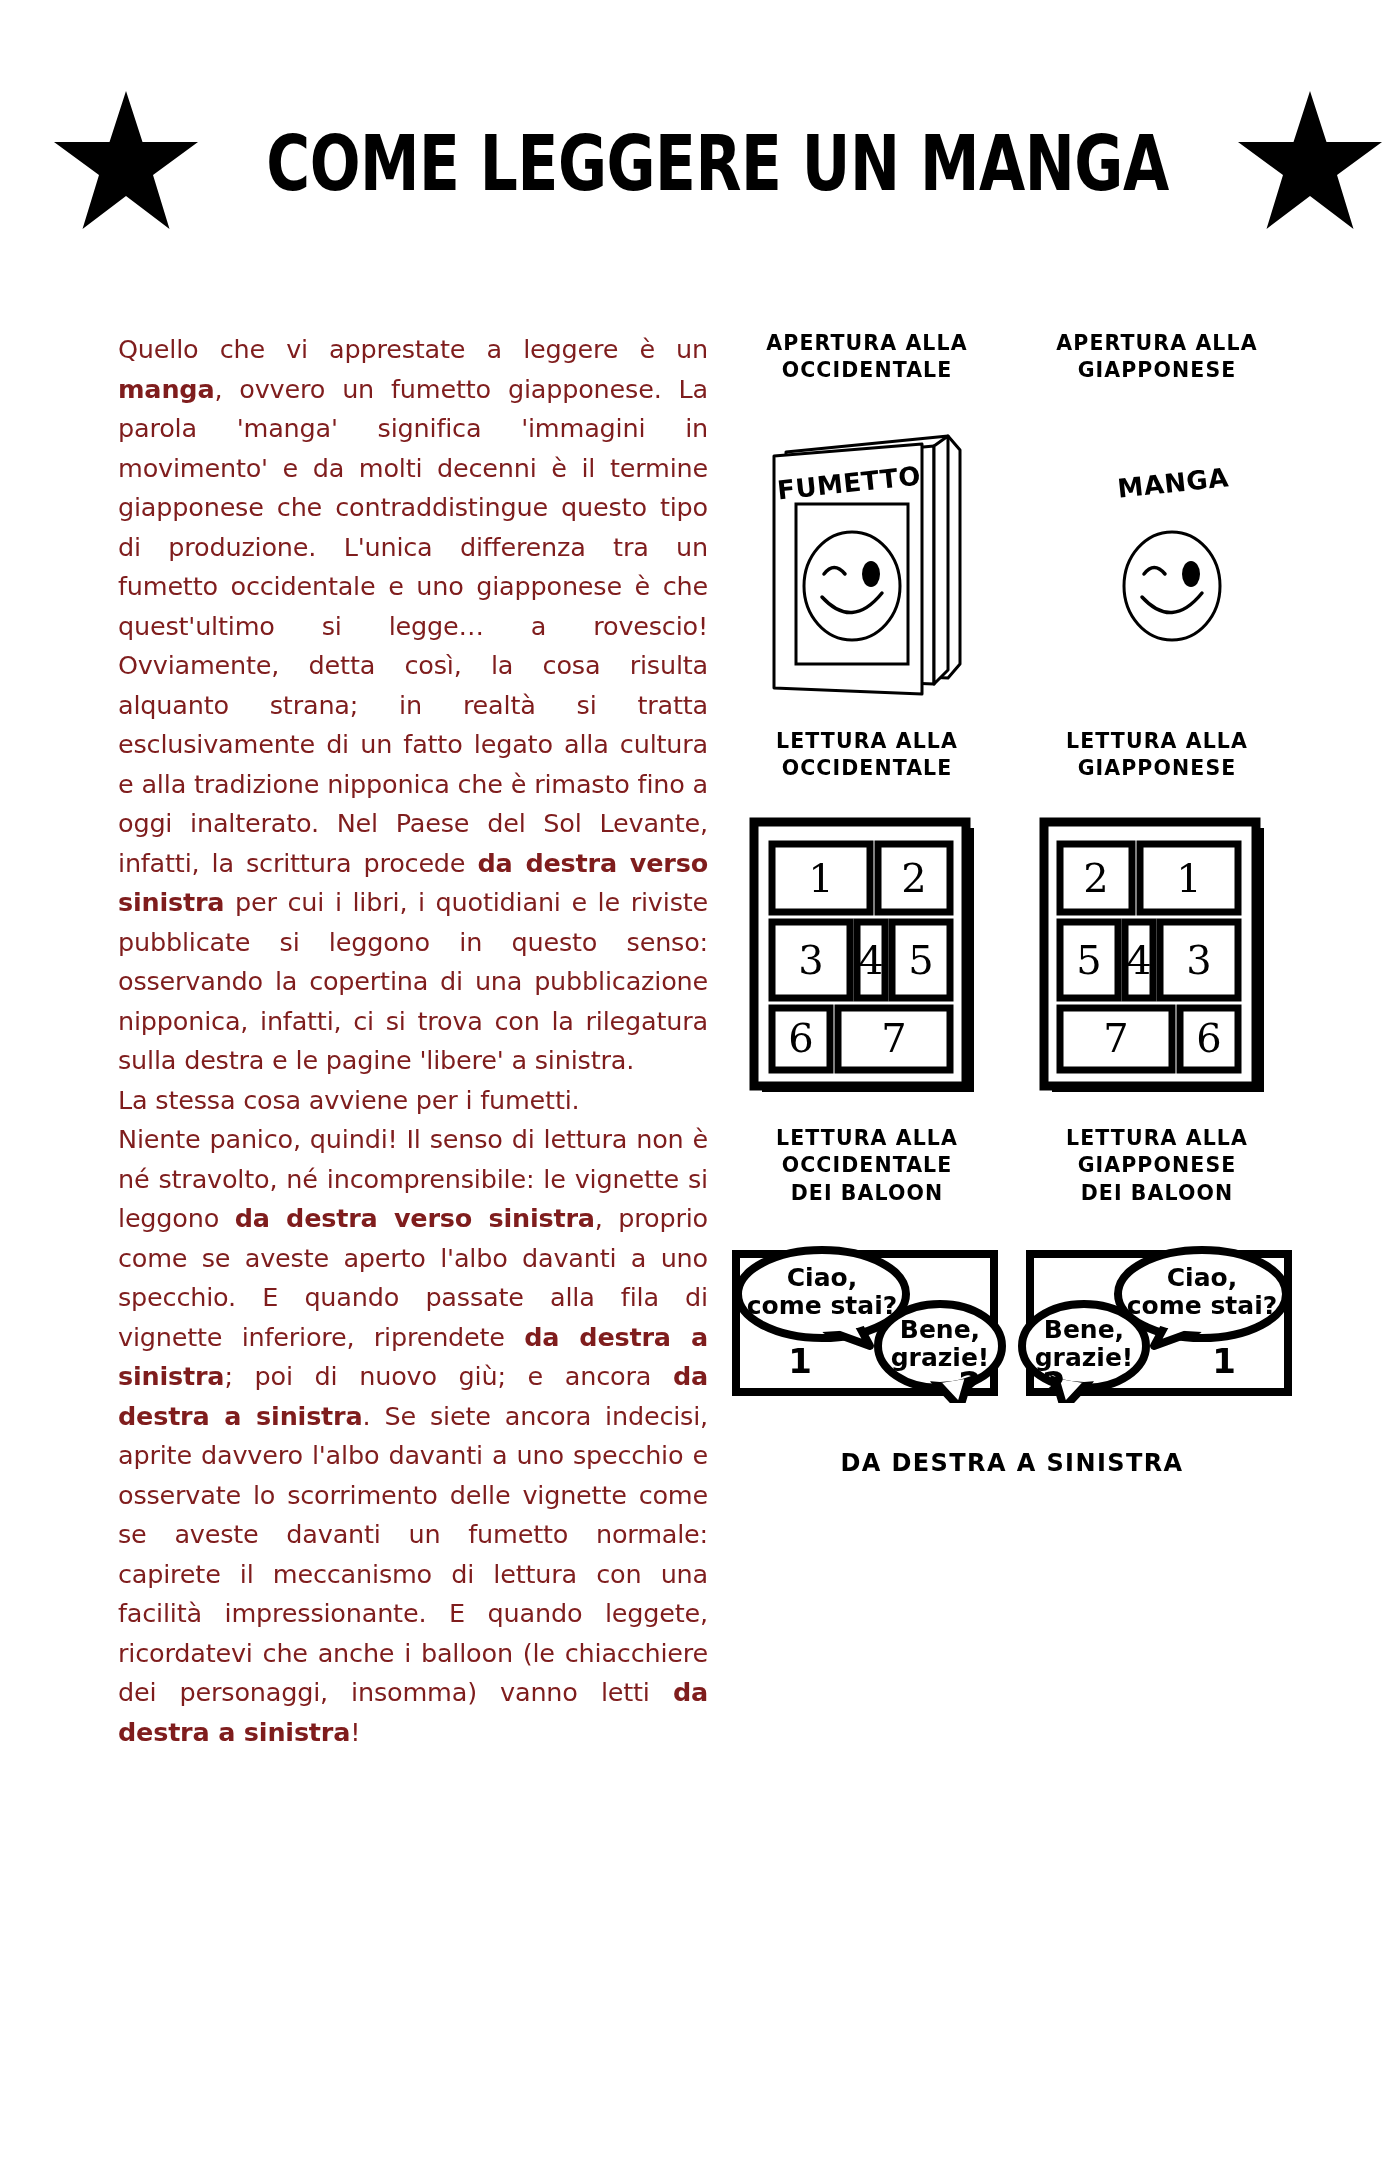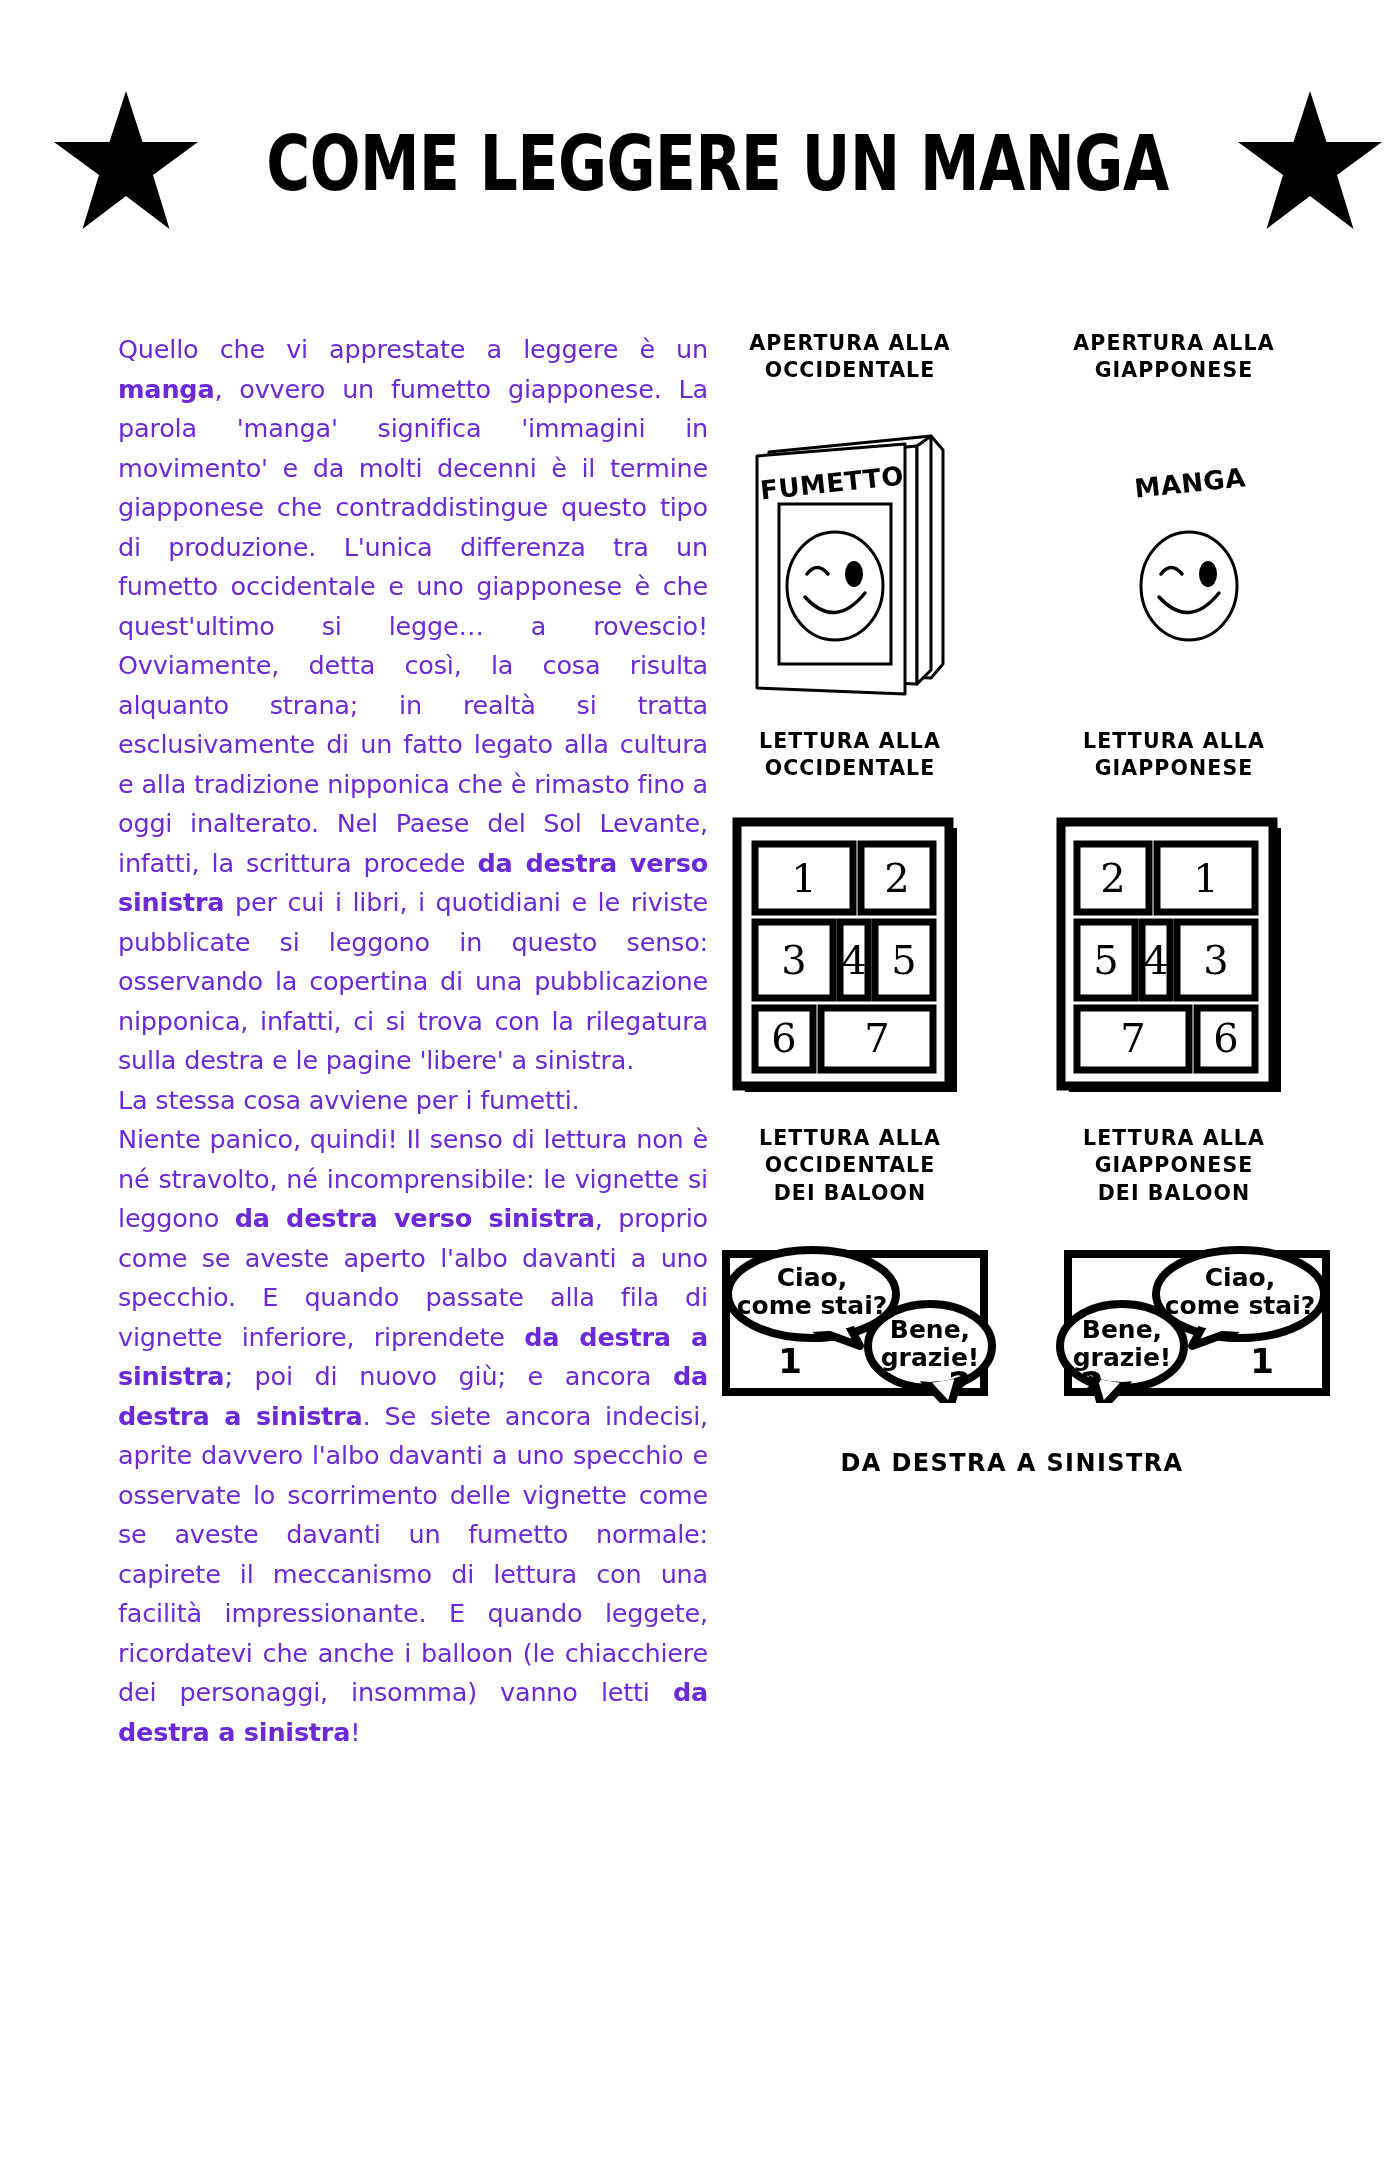--- a/index.html
+++ b/index.html
@@ -66,38 +66,37 @@
     top: 0;
     width: 600px;
   }
 
   
   .prose {
     font-family: "DejaVu Sans", sans-serif;
     font-size: 25.5px;
     line-height: 39.5px;
     text-align: justify;
-    color: #6d28d9;
+    color: #7f1d1d;
     letter-spacing: -0.2px;
   }
   .prose p {
     margin: 0;
     text-align: justify;
   }
   .prose b {
     font-weight: bold;
   }
 
   
   .fig-row {
     display: flex;
-    justify-content: flex-start;
+    justify-content: center;
     align-items: flex-start;
     width: 600px;
-    gap: 48px;
   }
   .fig-cell {
     width: 290px;
     display: flex;
     flex-direction: column;
     align-items: center;
   }
   .caption {
     font-family: "DejaVu Sans", sans-serif;
     font-weight: bold;

